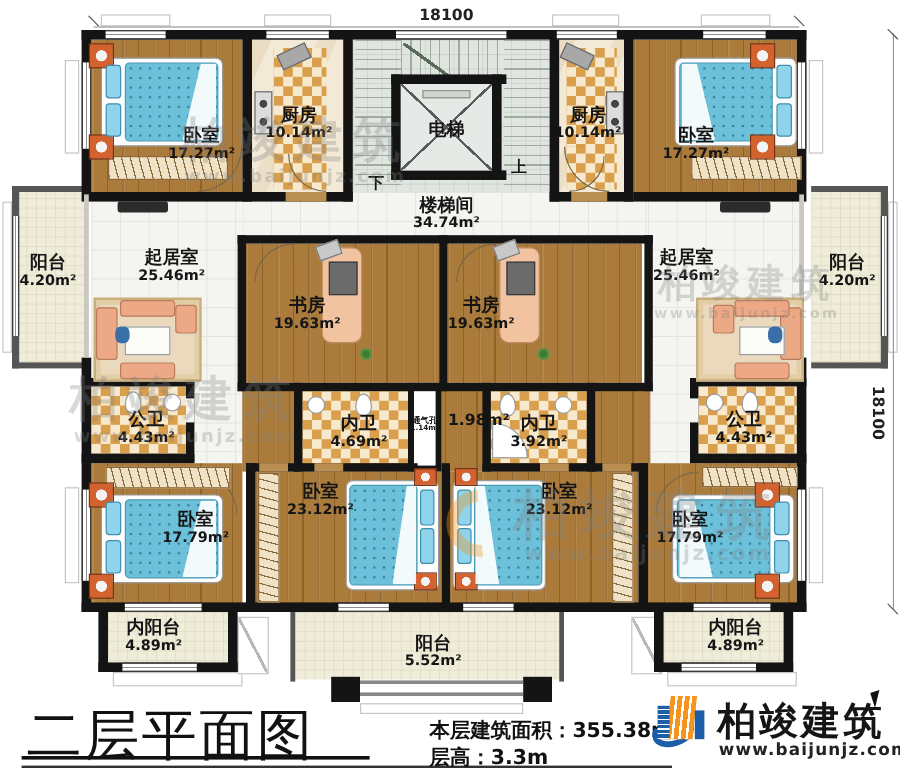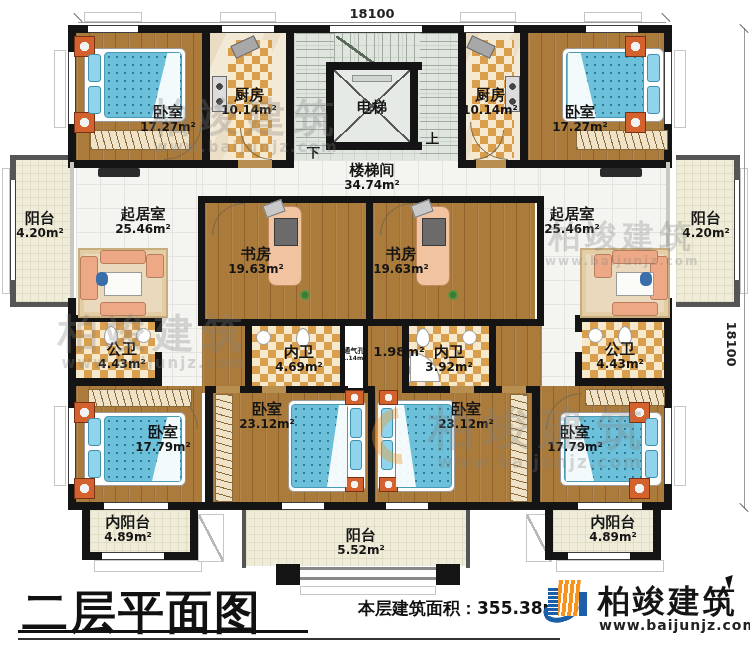--- a/index.html
+++ b/index.html
@@ -89,21 +89,21 @@
   .wm { position:absolute; z-index:35; color:rgba(128,128,128,.30); text-align:center;
         white-space:nowrap; pointer-events:none; }
   .wm em { display:block; font-style:normal; font-weight:700; font-size:40px; letter-spacing:8px; line-height:1.05; }
   .wm small { display:block; font-weight:700; font-size:15px; letter-spacing:2px; }
   .wm.sm em { font-size:32px; letter-spacing:5px; } .wm.sm small { font-size:12px; }
   .wm.big em { font-size:46px; letter-spacing:10px; } .wm.big small { font-size:17px; }
   .wmarc { border:10px solid rgba(242,150,40,.38); border-top-color:transparent; border-right-color:transparent;
            border-radius:50%; transform:rotate(40deg); z-index:35; }
 
   
-  .tb-title { position:absolute; left:22px; top:582px; font-size:46px; font-weight:700; color:#111;
+  .tb-title { position:absolute; left:22px; top:582px; font-size:46px; font-weight:400; color:#111;
               letter-spacing:2px; z-index:50; }
   .tb-scale { position:absolute; left:278px; top:590px; font-size:38px; font-weight:400; color:#111; z-index:50; }
   .tb-line { position:absolute; font-size:17px; font-weight:700; color:#111; z-index:50; white-space:nowrap; }
   .logo-name { position:absolute; left:598px; top:580px; font-size:32px; font-weight:700; color:#151515;
                letter-spacing:3px; z-index:50; }
   .logo-url { position:absolute; left:599px; top:617px; font-size:14px; font-weight:700; color:#222;
               letter-spacing:1px; z-index:50; }
   .cursor { width:0; height:0; border-left:8px solid #111; border-bottom:13px solid transparent;
             transform:rotate(-18deg); z-index:60; }
 </style>
@@ -482,20 +482,23 @@
     <em>柏竣建筑</em>
     <small>www.baijunjz.com</small>
   </div>
 
   <div class="tb-title">二层平面图</div>
   <i style="left:18px;top:630px;width:290px;height:3px;background:#111;z-index:50"></i>
   <i style="left:18px;top:638px;width:542px;height:2px;background:#333;z-index:50"></i>
   <div class="tb-line" style="left:358px;top:597px">
     <span>本层建筑面积：</span><span>355.38m²</span>
   </div>
+  <div class="tb-line" style="left:358px;top:620px">
+    <span>层高：</span><span>3.3m</span>
+  </div>
 
   <i style="left:543px;top:598px;width:36px;height:24px;border:5px solid #1c5fa8;border-top-color:transparent;border-radius:50%;transform:rotate(-18deg);z-index:51"></i>
   <i style="left:557px;top:580px;width:22px;height:36px;background:#f7941d;transform:skewX(-6deg);background-image:repeating-linear-gradient(to right,transparent 0 4px,#fff 4px 6px);z-index:52"></i>
   <i style="left:548px;top:588px;width:10px;height:28px;background:#1c5fa8;background-image:repeating-linear-gradient(to bottom,transparent 0 3px,#fff 3px 4px);z-index:53"></i>
   <i style="left:579px;top:592px;width:8px;height:24px;background:#1c5fa8;z-index:52"></i>
   <div class="logo-name">柏竣建筑</div>
   <div class="logo-url">www.baijunjz.com</div>
 
   <i class="cursor" style="left:727px;top:576px"></i>
 </div>

